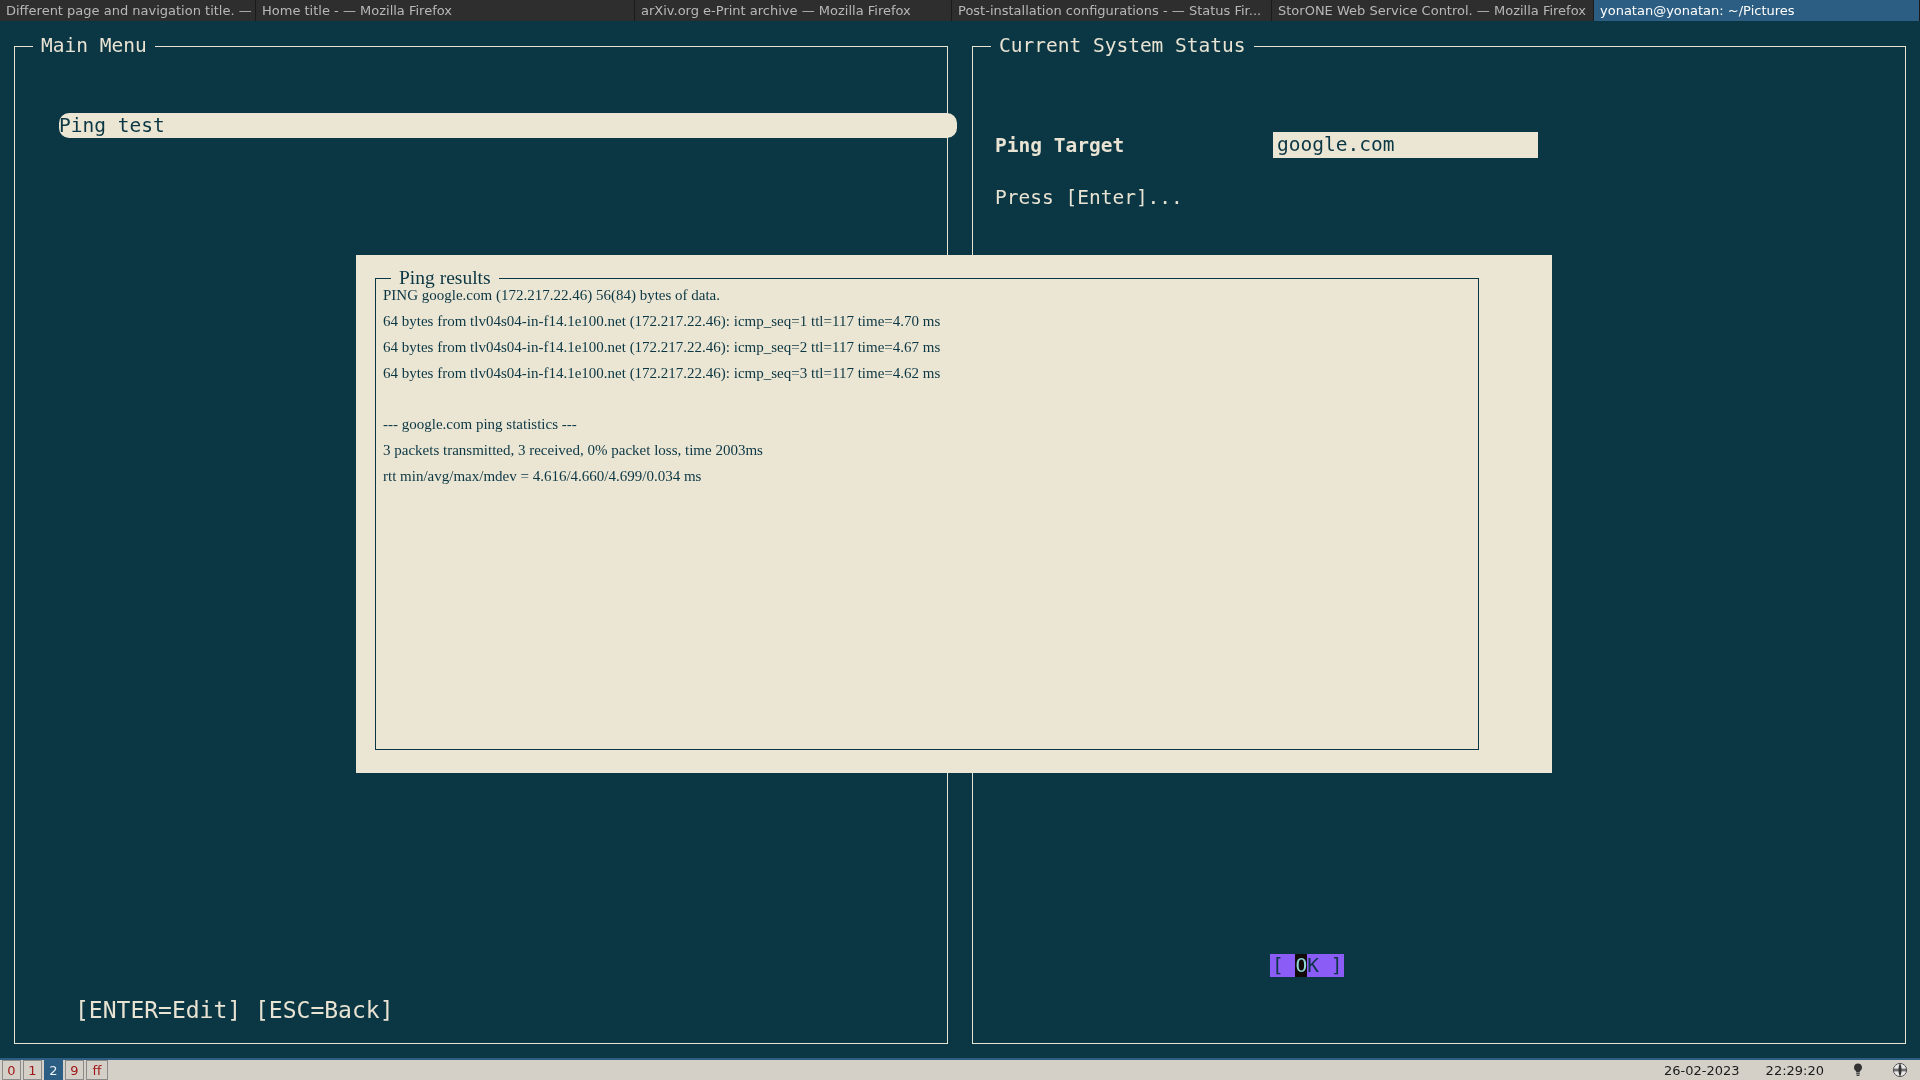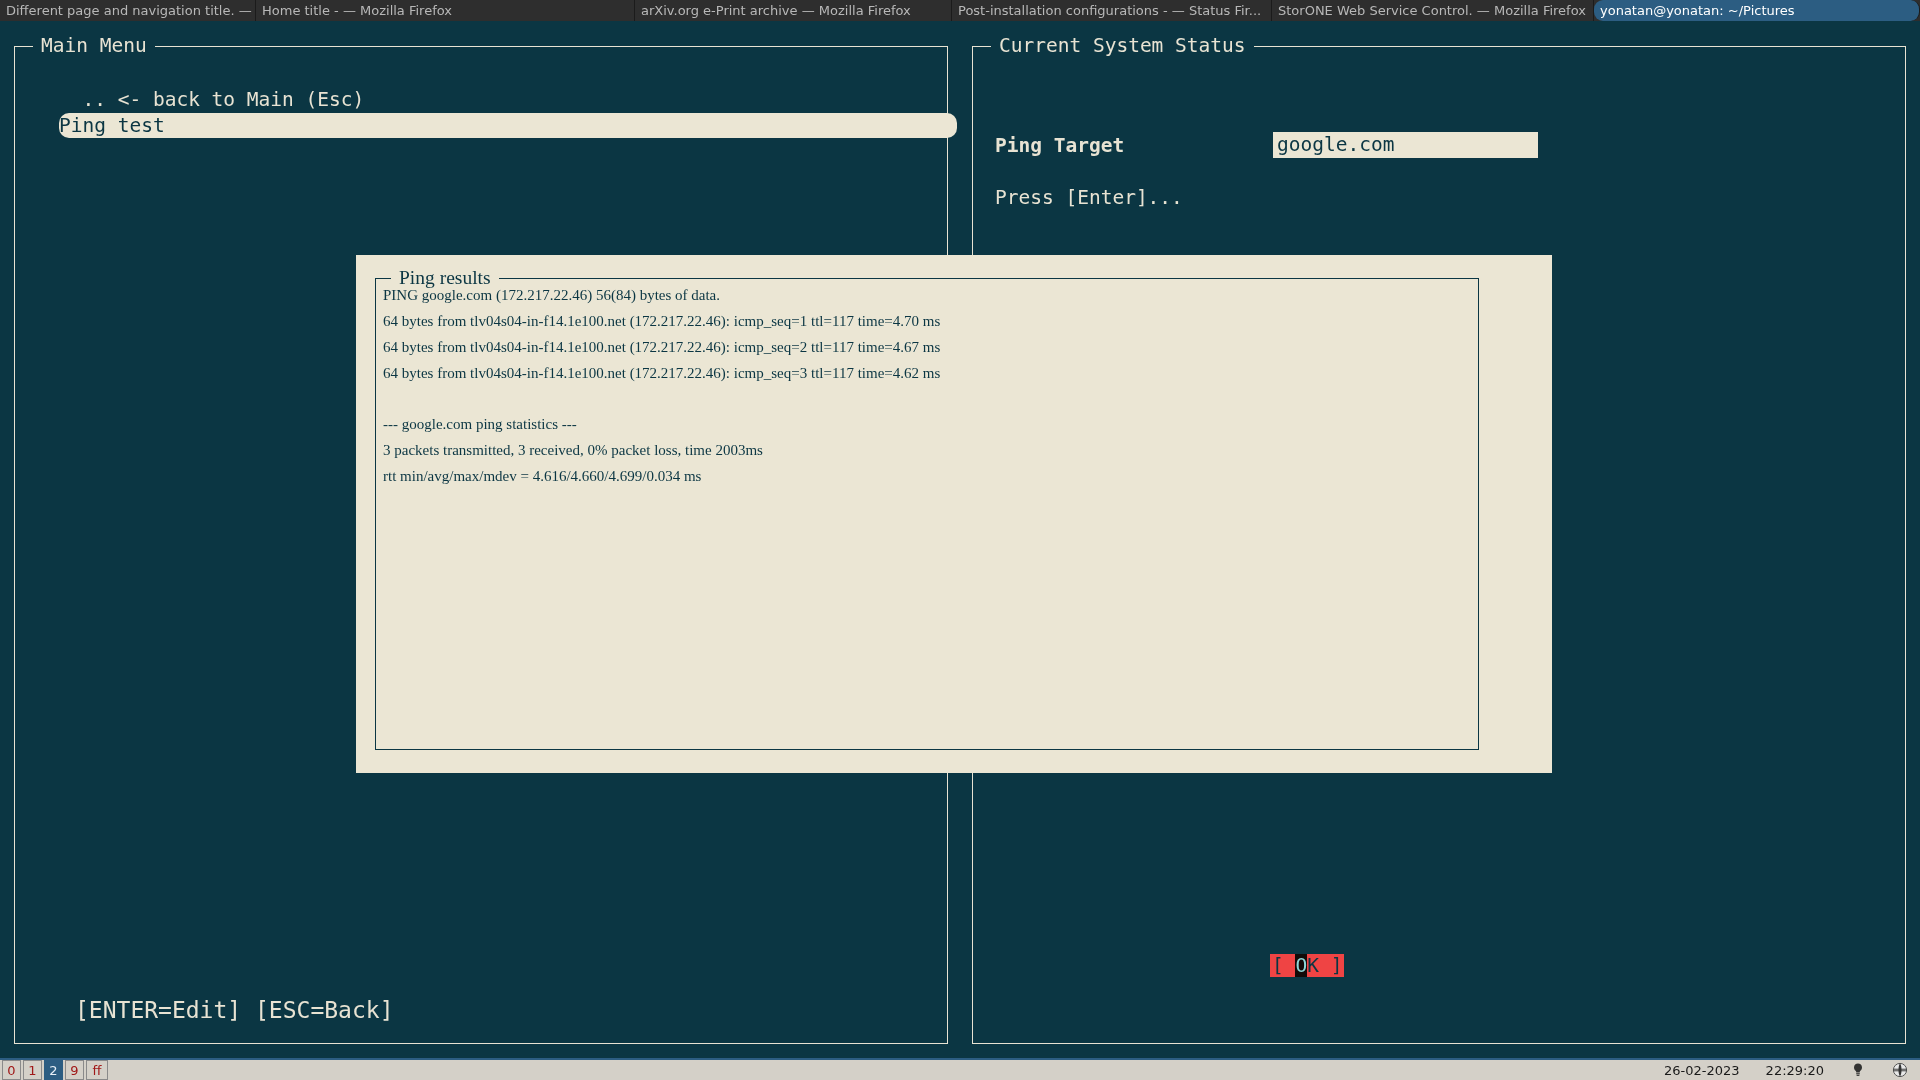--- a/index.html
+++ b/index.html
@@ -35,21 +35,20 @@
     background: #2e2e2e;
     border-right: 1px solid #1b1b1b;
     white-space: nowrap;
     overflow: hidden;
     text-overflow: clip;
     box-sizing: border-box;
   }
   .tb-item.active {
     background: #2c5d82;
     color: #ffffff;
-    border-radius: 9px;
   }
 
   
   #screen {
     position: absolute;
     top: 22px; left: 0;
     width: 1920px;
     height: 1036px;
     background: #0b3643;
     color: #e8e3d3;
@@ -170,21 +169,21 @@
     font-size: 15px;
     line-height: 25.9px;
     white-space: pre;
   }
   .out-line { white-space: pre; height: 25.9px; }
 
   #ok-button {
     position: absolute;
     left: 914px;
     top: 699px;
-    background: #ef4444;
+    background: #8b5cf6;
     color: #0b3643;
     font-size: 19.5px;
     line-height: 23px;
     height: 23px;
     padding: 0 2px;
     white-space: pre;
     box-sizing: content-box;
   }
   #ok-button .cursor-char {
     background: #120a08;
@@ -264,23 +263,20 @@
     <div class="tb-item active" style="width: 326px;">
       <span>yonatan@yonatan: ~/Pictures</span>
     </div>
   </div>
 
 <div id="screen">
 
   <div class="panel" id="left-panel">
     <div class="panel-title">Main Menu</div>
 
-    <div class="menu-area">
-      <div class="menu-row">  .. &lt;- back to Main (Esc)</div>
-    </div>
 
     <div id="menu-selected-wrap" style="top:66px;">
       <span class="lbl">Ping test</span>
     </div>
 
     <div id="footer-hint">[ENTER=Edit] [ESC=Back]</div>
   </div>
 
   <div class="panel" id="right-panel">
     <div class="panel-title">Current System Status</div>

